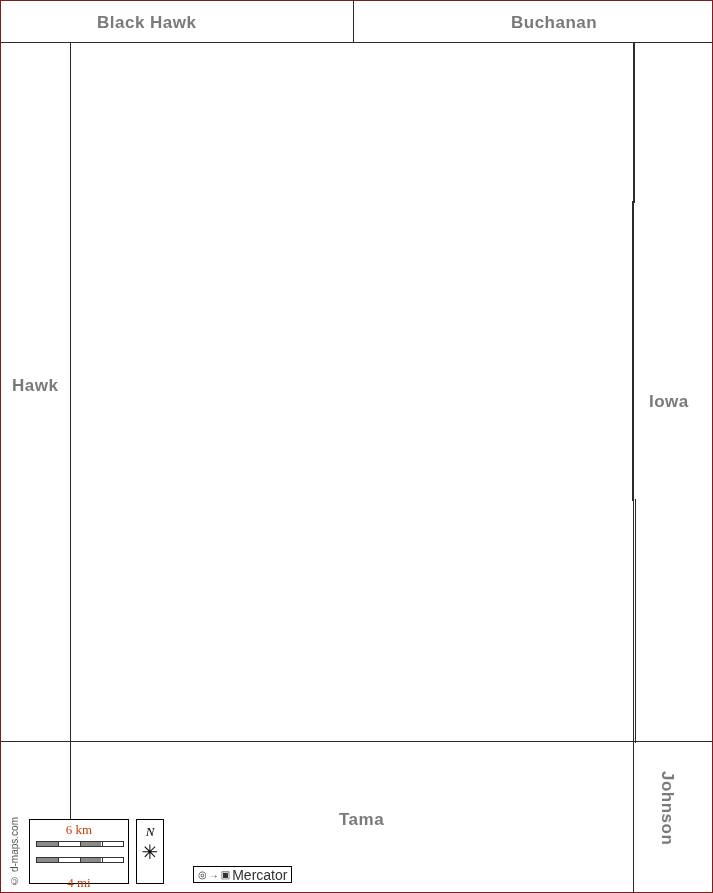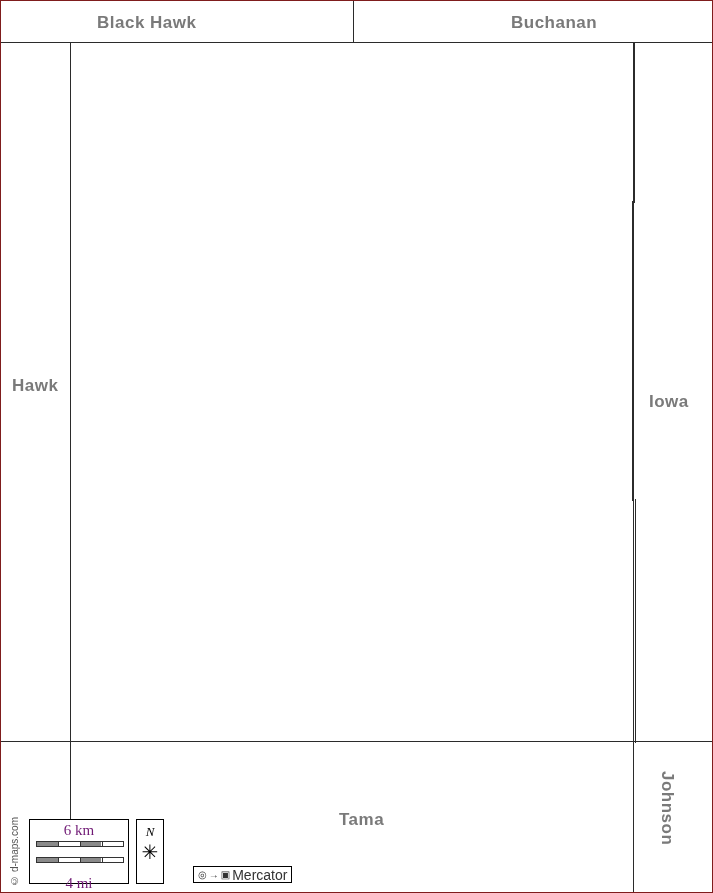--- a/index.html
+++ b/index.html
@@ -63,22 +63,22 @@
     height: 65px;
     border: 1px solid #000;
     background: #fff;
     box-sizing: border-box;
   }
   .scale-text {
     position: absolute;
     width: 100%;
     text-align: center;
     font-family: "Liberation Serif", serif;
-    font-size: 15px;
-    color: #701a75;
+    font-size: 13px;
+    color: #c2410c;
   }
   .scale-km-text { top: 2px; }
   .scale-mi-text { top: 55px; }
   .bar {
     position: absolute;
     left: 6px;
     width: 88px;
     height: 6px;
     border: 1px solid #333;
     box-sizing: border-box;

